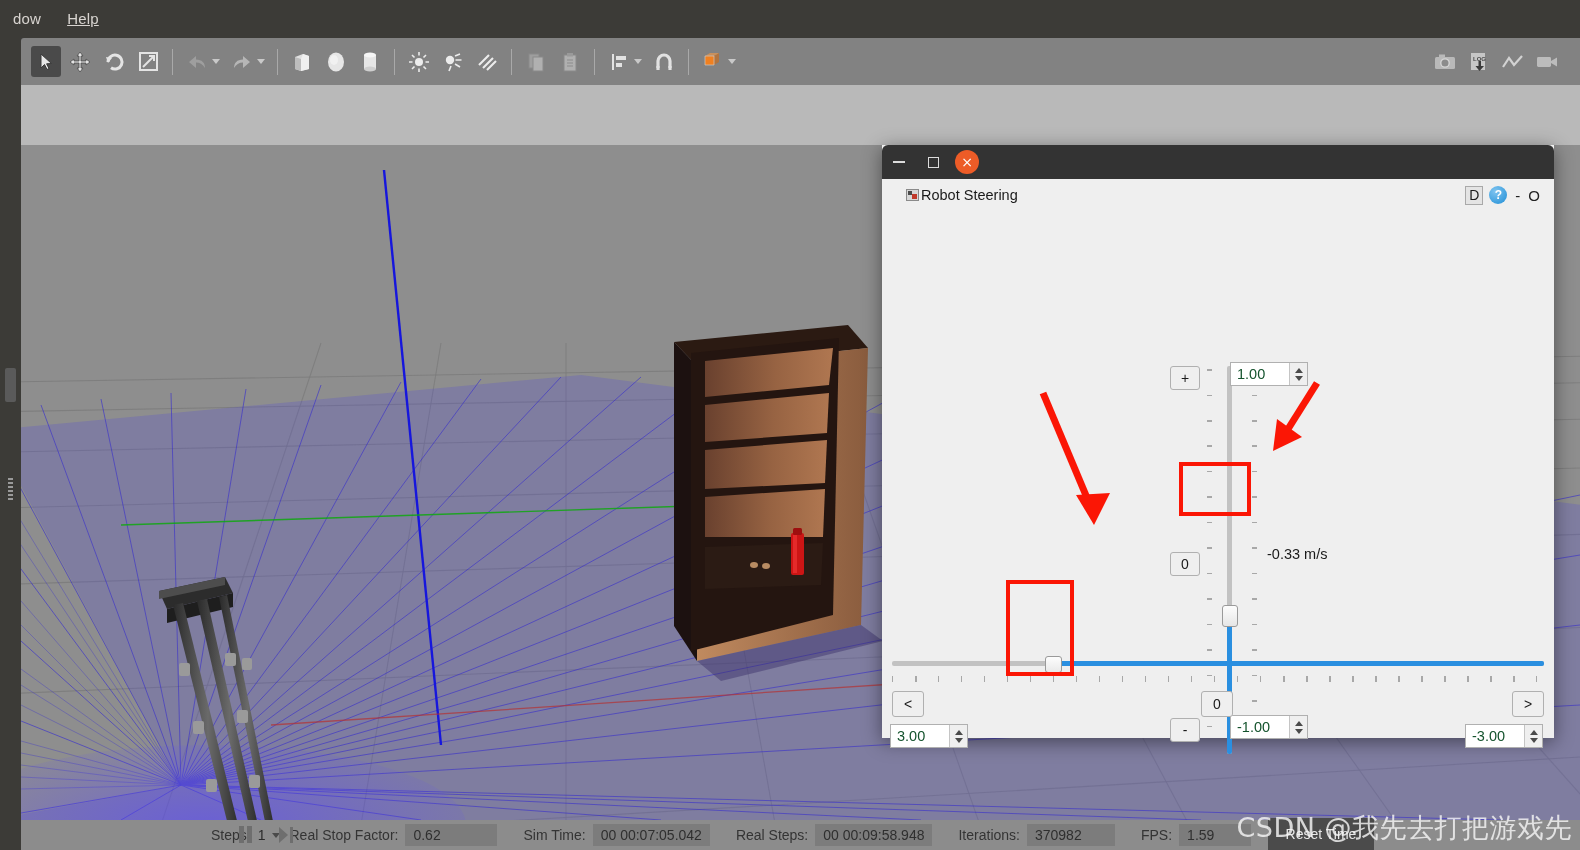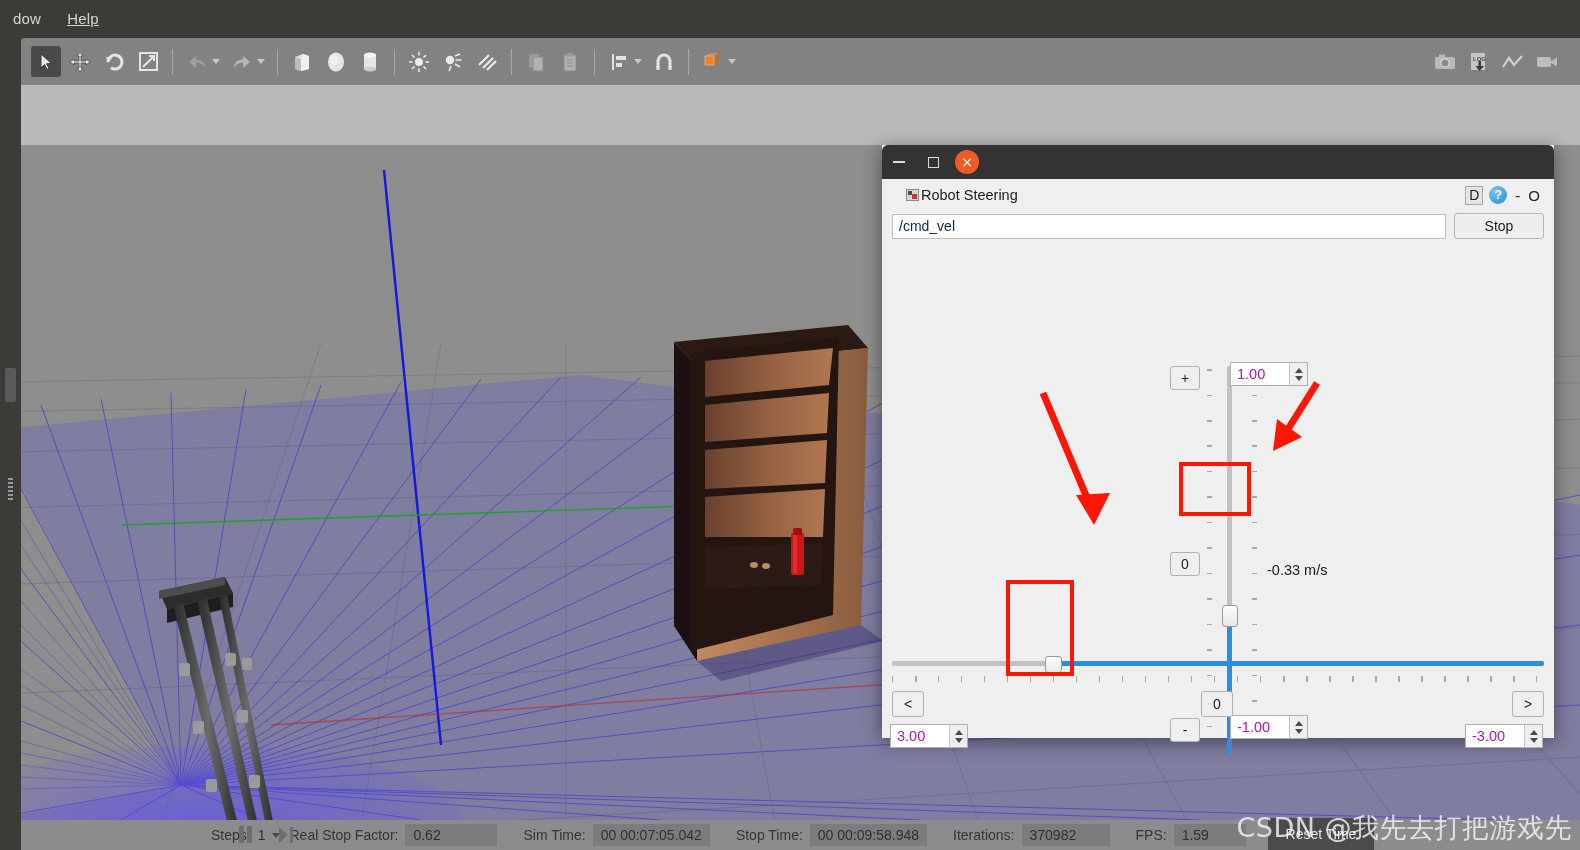--- a/index.html
+++ b/index.html
@@ -193,31 +193,31 @@
   #v-fill {
     position:absolute; left: 15px; top: 250px; width: 5px; height: 138px;
     background:#2a8fe0; border-radius:2px;
   }
   #v-handle {
     position:absolute; left: 10px; top: 239px; width: 16px; height: 22px;
     background: linear-gradient(to bottom,#fdfdfd,#e6e6e6);
     border:1px solid #9a9a9a; border-radius:3px;
   }
   #linear-readout {
-    position:absolute; left: 385px; top: 291px; font-size:14.5px; color:#1a1a1a;
+    position:absolute; left: 385px; top: 275px; font-size:14.5px; color:#1a1a1a;
   }
   #lin-max-spin { position:absolute; left: 348px; top: 91px; }
   #lin-min-spin { position:absolute; left: 348px; top: 444px; }
 
   .spin {
     display:flex; align-items:stretch; width:78px; height:24px;
     border:1px solid #b0b0b0; background:#ffffff;
   }
   .spin .val {
-    flex:1; font-size:14.5px; color:#a21caf; padding-left:6px; line-height:22px;
+    flex:1; font-size:14.5px; color:#14532d; padding-left:6px; line-height:22px;
     font-family:"Liberation Sans",sans-serif;
   }
   .spin .arrows {
     width:18px; background:#efefef; border-left:1px solid #c5c5c5;
     display:flex; flex-direction:column; justify-content:center; align-items:center; gap:3px;
   }
   .spin .up { width:0;height:0;border-left:4px solid transparent;border-right:4px solid transparent;border-bottom:5px solid #4a4a4a;}
   .spin .dn { width:0;height:0;border-left:4px solid transparent;border-right:4px solid transparent;border-top:5px solid #4a4a4a;}
 
   
@@ -644,21 +644,21 @@
     <span class="tri"></span>
     <span class="bar"></span>
   </div>
   <span class="sb-label">Steps:</span>
   <span style="margin-right:2px;">1</span>
   <span class="sb-caret"></span>
   <span class="sb-label">Real Stop Factor:</span>
   <span class="sb-value" style="min-width:92px;">0.62</span>
   <span class="sb-label">Sim Time:</span>
   <span class="sb-value">00 00:07:05.042</span>
-  <span class="sb-label">Stop Time:</span>
+  <span class="sb-label">Real Steps:</span>
   <span class="sb-value">00 00:09:58.948</span>
   <span class="sb-label">Iterations:</span>
   <span class="sb-value" style="min-width:88px;">370982</span>
   <span class="sb-label">FPS:</span>
   <span class="sb-value" style="min-width:72px;">1.59</span>
 </div>
 <div id="reset-time-btn">Reset Time</div>
 <div id="watermark">CSDN @我先去打把游戏先</div>
 
 <div id="rqt">
@@ -681,24 +681,20 @@
       <span class="plug-icon"></span>
       <span id="plugin-title">Robot Steering</span>
       <span class="hdr-right">
         <span class="d-btn">D</span>
         <span class="q-btn">?</span>
         <span class="dash-btn">-</span>
         <span class="o-btn">O</span>
       </span>
     </div>
 
-    <div id="topic-row">
-      <input id="topic-input" type="text" value="/cmd_vel" style="">
-      <div id="stop-btn">Stop</div>
-    </div>
 
     <div id="linear-area">
       <div class="sq-btn" id="plus-btn">+</div>
       <div class="sq-btn" id="zero-lin-btn">0</div>
       <div class="sq-btn" id="minus-btn">-</div>
 
       <div class="v-ticks" id="v-ticks-left"></div>
       <div class="v-ticks" id="v-ticks-right"></div>
 
       <div id="v-slider">

